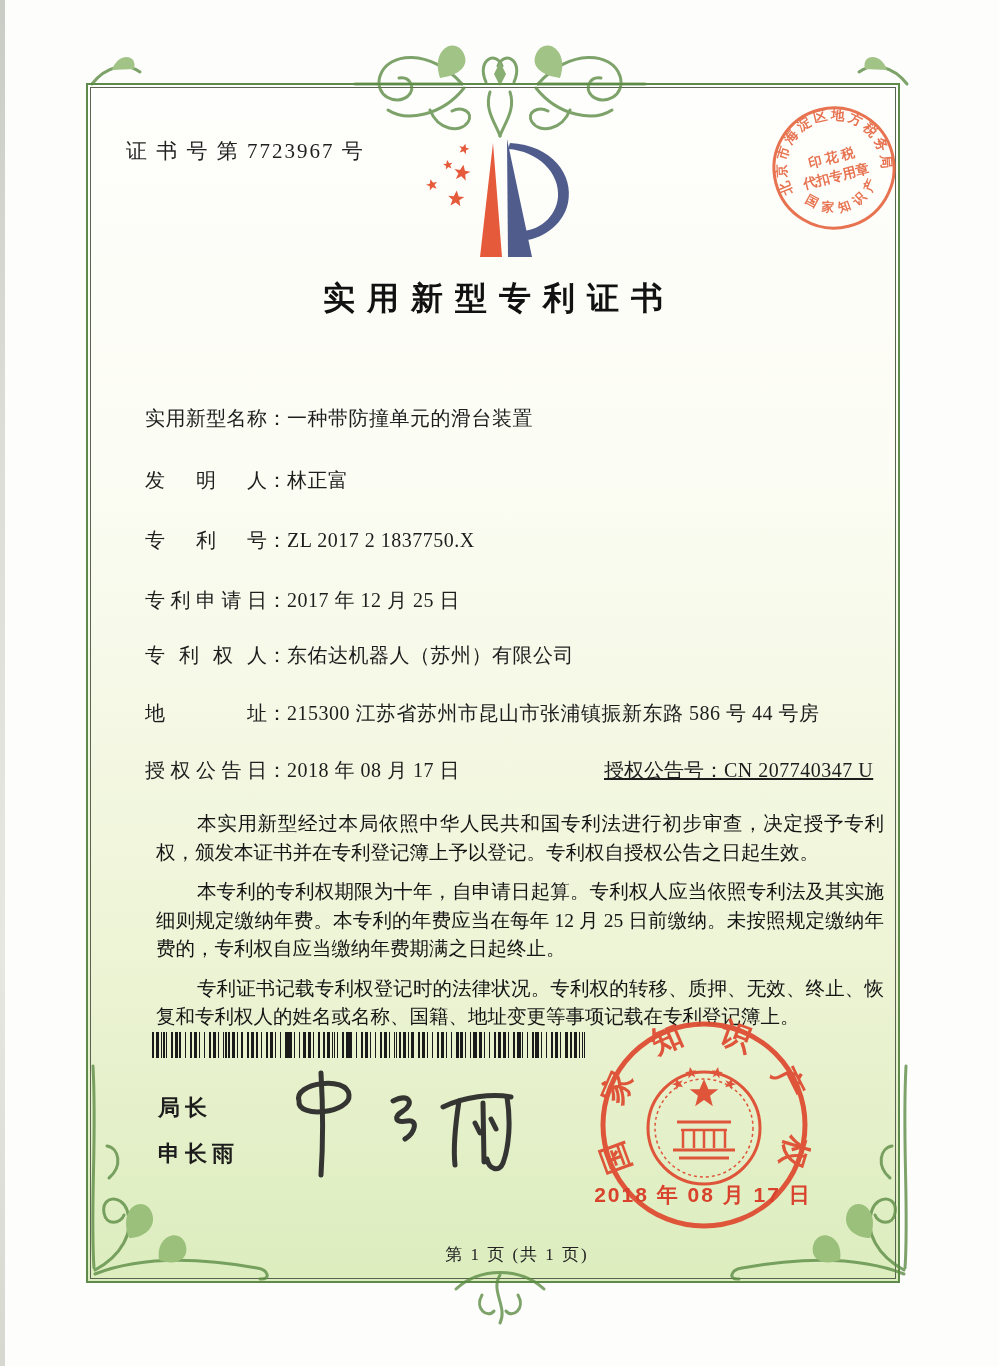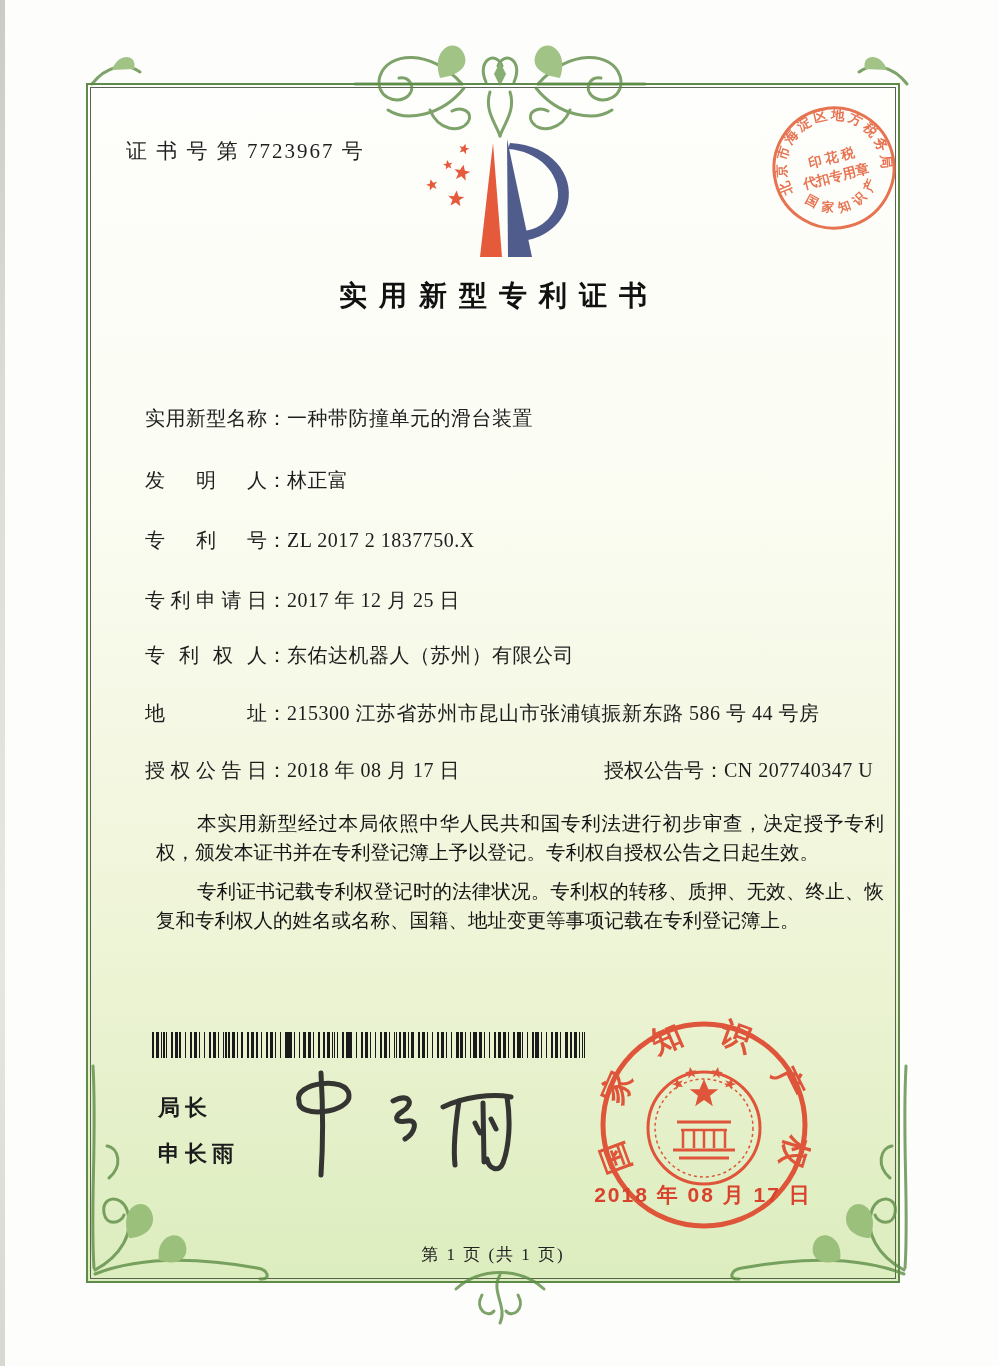--- a/index.html
+++ b/index.html
@@ -7,44 +7,44 @@
         font-family:"Liberation Serif","DejaVu Serif",serif;color:#222;}
   .scan-strip{position:absolute;left:0;top:0;width:5px;height:100%;
         background:linear-gradient(180deg,#6a6f62,#9aa08f 30%,#b9bfae 70%,#8f9582);opacity:.35;}
   .cert{position:absolute;left:86px;top:83px;width:810px;height:1196px;
         border:2px solid #5e8b49;
         background:linear-gradient(180deg,#fefefc 0%,#fbfcf2 35%,#eef4d6 72%,#dcedbe 100%);}
   .cert-inner{position:absolute;inset:2px;border:1px solid #5a6352;pointer-events:none;}
   .cert-no{position:absolute;left:38px;top:52px;font-size:21px;letter-spacing:2px;color:#1f1f1f;text-align:center;}
   .logo{position:absolute;left:330px;top:50px;width:160px;height:135px;}
   .title{position:absolute;left:0;top:192px;width:100%;text-align:center;
-         font-size:28px;font-weight:700;letter-spacing:12px;text-indent:12px;color:#111;}
+         font-size:32px;font-weight:700;letter-spacing:12px;text-indent:12px;color:#111;}
   .row{position:absolute;left:57px;font-size:20px;white-space:nowrap;color:#1d1d1d;}
   .flabel{display:inline-block;width:122px;text-align:justify;text-align-last:justify;}
   .rval{letter-spacing:.5px;}
-  .row-half2{position:absolute;left:459px;top:0;}
+  .row-half2{position:absolute;left:459px;top:0;text-decoration:underline;}
   .paras{position:absolute;left:57px;top:714px;width:750px;font-size:19.5px;line-height:28.5px;
          text-align:justify;color:#151515;}
   .paras p{margin:11px;text-indent:2.1em;}
   .barcode{position:absolute;left:64px;top:947px;width:437px;height:26px;
     background-image:
       repeating-linear-gradient(90deg,#1a1a1a 0 2px,transparent 2px 4px,#1a1a1a 4px 7px,transparent 7px 9px,#1a1a1a 9px 10px,transparent 10px 14px,#1a1a1a 14px 15px,transparent 15px 19px),
       repeating-linear-gradient(90deg,transparent 0 11px,#1a1a1a 11px 13px,transparent 13px 27px,#1a1a1a 27px 28px,transparent 28px 31px);}
   .signer{position:absolute;left:70px;top:1008px;font-family:Liberation Serif, serif;
           font-size:22px;font-weight:700;letter-spacing:5px;color:#1c1c1c;}
   .signer div{margin-bottom:16px;}
   .sig-svg{position:absolute;left:175px;top:982px;width:270px;height:125px;}
   .issue-seal{position:absolute;left:509px;top:933px;width:214px;height:214px;opacity:.93;}
   .issue-date{position:absolute;left:495px;top:1096px;width:240px;text-align:center;
           font-size:21px;font-weight:700;color:#d9422c;letter-spacing:2px;
           font-family:"Liberation Sans","DejaVu Sans",sans-serif;}
   .tax-seal{position:absolute;left:680px;top:17px;width:132px;height:132px;opacity:.88;
           transform:rotate(-14deg);}
   .footer{position:absolute;left:0;top:1158px;width:100%;text-align:center;font-size:17px;
-          letter-spacing:2px;color:#222;}
+          letter-spacing:2px;color:#222;padding-left:24px;}
   .ornaments{position:absolute;left:0;top:0;width:999px;height:1366px;pointer-events:none;}
 </style>
 </head>
 <body>
 
 <div class="page">
   <div class="scan-strip"></div>
 
   <div class="cert">
     <div class="cert-inner"></div>
@@ -107,20 +107,21 @@
       <span>
         <span class="flabel">授权公告日</span><span>：</span><span class="rval">2018 年 08 月 17 日</span>
       </span>
       <span class="row-half2">
         <span>授权公告号</span><span>：</span><span class="rval">CN 207740347 U</span>
       </span>
     </div>
 
     <div class="paras">
       <p>本实用新型经过本局依照中华人民共和国专利法进行初步审查，决定授予专利权，颁发本证书并在专利登记簿上予以登记。专利权自授权公告之日起生效。</p>
+      <p>本专利的专利权期限为十年，自申请日起算。专利权人应当依照专利法及其实施细则规定缴纳年费。本专利的年费应当在每年 12 月 25 日前缴纳。未按照规定缴纳年费的，专利权自应当缴纳年费期满之日起终止。</p>
       <p>专利证书记载专利权登记时的法律状况。专利权的转移、质押、无效、终止、恢复和专利权人的姓名或名称、国籍、地址变更等事项记载在专利登记簿上。</p>
     </div>
 
     <div class="barcode"></div>
 
     <div class="signer">
       <div>局长</div>
       <div>申长雨</div>
     </div>
 

